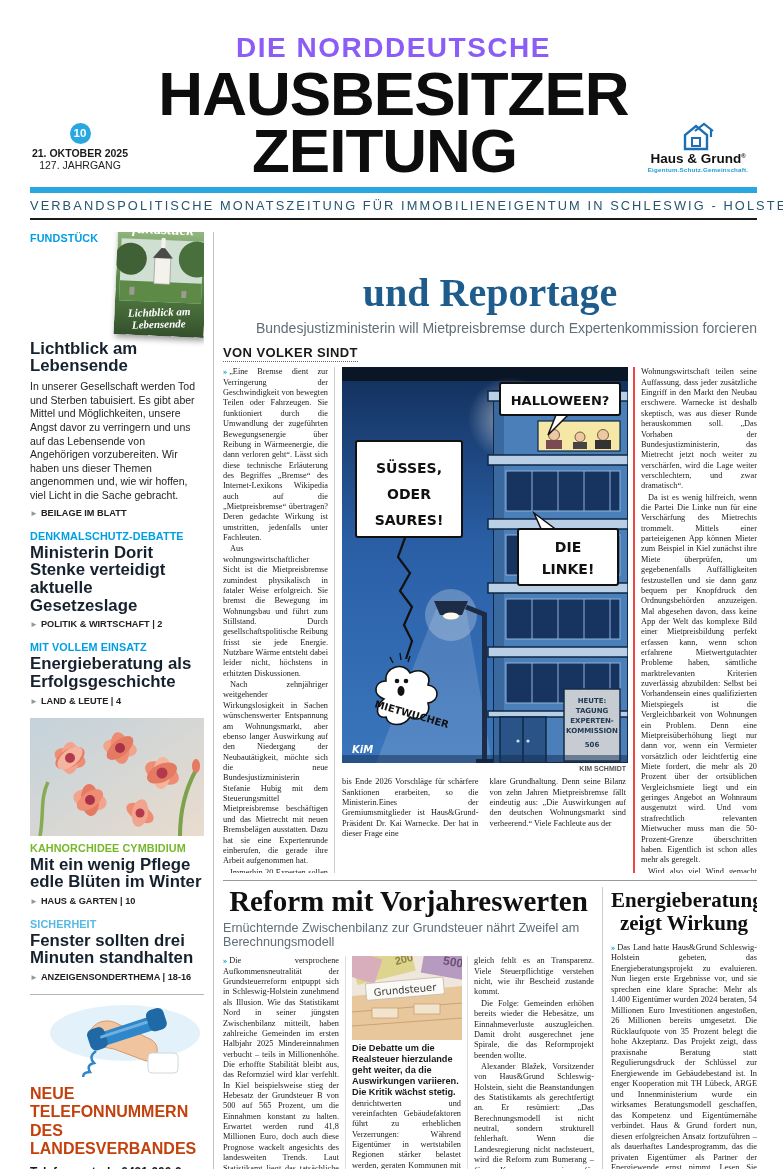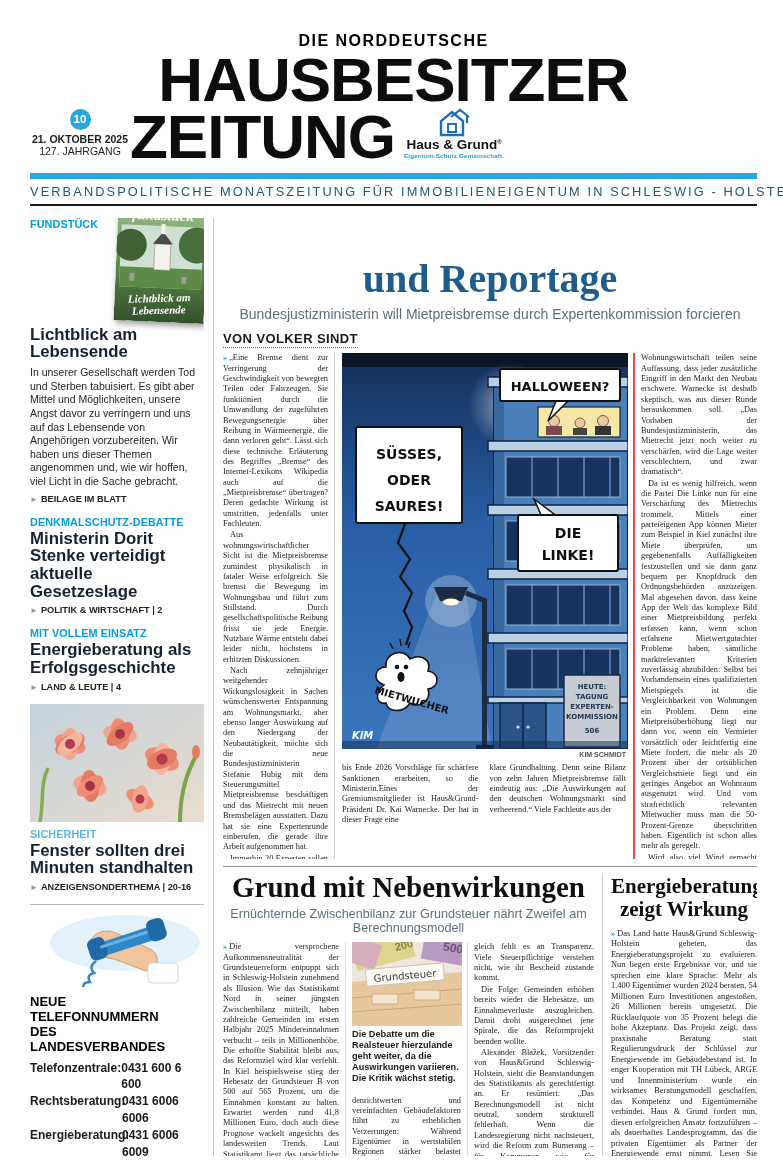--- a/index.html
+++ b/index.html
@@ -2,23 +2,23 @@
 <html lang="de"><head>
 <meta charset="utf-8">
 <style>
 *{margin:0;padding:0;box-sizing:border-box}
 html,body{width:783px;height:1169px;background:#fff;overflow:hidden}
 body{font-family:"Liberation Sans",sans-serif;color:#1a1a1a}
 .page{width:783px;height:1169px;padding:0 26px 0 30px}
 
 
 .masthead{padding-top:32px;text-align:center}
-.mh-over{font-size:16px;font-weight:700;letter-spacing:1.5px;color:#000000}
+.mh-over{font-size:28px;font-weight:700;letter-spacing:1.5px;color:#8b5cf6}
 .mh-main{font-size:62px;font-weight:700;letter-spacing:-1px;line-height:.98;color:#0d0d0d}
-.mh-row2{display:flex;justify-content:flex-start;align-items:flex-end;margin-top:-4px}
+.mh-row2{display:flex;justify-content:space-between;align-items:flex-end;gap:12px;margin-top:-4px}
 .issue-block{width:100px;text-align:center;padding-bottom:8px}
 .issue-circle{width:21px;height:21px;border-radius:50%;background:#29a7e1;color:#fff;font-size:11.5px;font-weight:700;line-height:21px;margin:0 auto 3px}
 .m-date{font-size:10.5px;font-weight:700;white-space:nowrap}
 .m-vol{font-size:10.5px;color:#222}
 .mh-zeitung{font-size:62px;font-weight:700;letter-spacing:-1px;line-height:.9;color:#0d0d0d}
 .logo-block{width:118px;text-align:center;padding-bottom:6px}
 .logo-name{font-size:13.5px;font-weight:700;color:#111}
 .logo-name sup{font-size:6px}
 .logo-tag{font-size:6.2px;font-weight:700;color:#1c9ad6;letter-spacing:.2px}
 .blue-bar{height:6px;background:#29a7e1;margin-top:8px}
@@ -34,53 +34,53 @@
 .si{margin-bottom:12px;overflow:hidden}
 .kicker{font-size:10.8px;font-weight:700;color:#009fe3;margin-bottom:1px;letter-spacing:.1px}
 .kicker.green{color:#76b82a}
 .kicker.lblue{color:#56b9e6}
 .s-title{font-size:16.8px;font-weight:700;line-height:1.05;color:#16212e;margin:2px 0 5px}
 .s-body{font-size:10.5px;line-height:1.3;color:#1f1f1f}
 .s-link{font-size:9.2px;font-weight:700;color:#222;margin-top:5px}
 .s-link .arr{color:#8a9aa5;margin-right:3px;font-size:8px}
 .cover-wrap{float:right;width:90px;height:116px;margin:-12px -2px 4px 8px;transform:rotate(2.5deg);box-shadow:2px 3px 6px rgba(0,0,0,.4)}
 .sb-rule{border-top:1px solid #b5b5b5;margin:10px 0 8px}
-.sb-h{font-size:13px;line-height:1.15;font-weight:700;color:#000000;margin:8px 0 5px}
+.sb-h{font-size:16px;line-height:1.15;font-weight:700;color:#c2410c;margin:8px 0 5px}
 .ph-row{display:flex;font-size:12px;font-weight:700;line-height:1.4}
 .ph-row .l{width:92px}
 
 
 .lead-title{font-family:"Liberation Serif",serif;font-weight:700;font-size:40px;line-height:1.02;color:#1d5c8c;text-align:center}
-.lead-sub{font-size:14px;color:#5f6e77;text-align:center;margin:7px 0 7px}
+.lead-sub{font-size:14px;color:#5f6e77;text-align:right;margin:7px 0 7px}
 .byline{display:inline-block;font-size:13px;font-weight:700;letter-spacing:.4px;border-bottom:1px dotted #666;padding-bottom:1px;margin-bottom:5px}
 .cols{display:flex;height:506px;overflow:hidden}
 .bt{font-family:"Liberation Serif",serif;font-size:8.3px;line-height:1.25;text-align:justify;color:#1b1b1b}
 .bt p{margin:0}
 .bt p+p{text-indent:7px;margin-top:1px}
 .mk{color:#00a2e0;font-weight:700;margin-right:2px}
 .c1{width:112px;padding-right:6px;border-right:1px solid #ccc;overflow:hidden}
 .cmid{width:300px;padding:0 7px;border-right:2px solid #ef4444;overflow:hidden}
 .c3{flex:1;padding-left:6px;overflow:hidden}
 .cartoon-credit{font-size:7px;font-weight:700;color:#555;text-align:right;margin:2px 0 5px;font-family:"Liberation Sans",sans-serif}
 .subcols{display:flex;gap:11px;overflow:hidden}
 .subcols .bt{flex:1}
 
 
 .bottom-rule{border-top:1px solid #9a9a9a;margin:7px 0 6px}
 .bottom{display:flex;flex:1;overflow:hidden}
 .reform{width:380px;padding-right:8px;border-right:1px solid #ccc;overflow:hidden}
 .energie{flex:1;padding-left:8px;overflow:hidden}
 .r-title{font-family:"Liberation Serif",serif;font-size:29px;font-weight:700;text-align:center;color:#101010;line-height:1}
-.r-sub{font-size:12.6px;color:#5f6e77;text-align:center;margin:5px 0 7px}
+.r-sub{font-size:12.6px;color:#5f6e77;margin:5px 0 7px}
 .rcols{display:flex;overflow:hidden;height:232px}
 .rcol{width:122px;padding:0 6px;overflow:hidden}
 .rcol:first-child{padding-left:0}
 .rcol:last-child{padding-right:0;flex:1}
 .rcol+.rcol{border-left:1px solid #ddd}
-.cap{font-size:9.2px;font-weight:700;line-height:1.2;margin:3px 0 11px;font-family:"Liberation Sans",sans-serif}
+.cap{font-size:9.2px;font-weight:700;line-height:1.2;margin:3px 0 0;font-family:"Liberation Sans",sans-serif}
 .r3wrap{position:relative}
 .e-title{font-family:"Liberation Serif",serif;font-size:21px;font-weight:700;text-align:center;line-height:1.08;margin:2px 0 8px;color:#101010}
 .energie .bt{font-size:8.4px}
 svg{display:block}
 </style>
 </head>
 <body>
 
 <div class="page">
 
@@ -198,25 +198,30 @@
                 <ellipse rx="14" ry="8" transform="rotate(100)" fill="#f2a58e"></ellipse>
                 <circle r="4.5" fill="#b23a4d"></circle>
               </g>
             <path d="M150,118 C150,90 156,70 166,52" stroke="#7ca24b" stroke-width="4" fill="none"></path>
             <path d="M10,118 C14,98 10,80 18,64" stroke="#86ab52" stroke-width="3.5" fill="none"></path>
             <ellipse cx="166" cy="48" rx="4" ry="7" fill="#e57a63"></ellipse>
           </g>
         </svg>
       </div>
 
+      <div class="si">
+        <div class="kicker green">KAHNORCHIDEE CYMBIDIUM</div>
+        <div class="s-title">Mit ein wenig Pflege edle Blüten im Winter</div>
+        <div class="s-link"><span class="arr">►</span><span>HAUS &amp; GARTEN | 10</span></div>
+      </div>
 
       <div class="si">
         <div class="kicker lblue">SICHERHEIT</div>
         <div class="s-title">Fenster sollten drei Minuten standhalten</div>
-        <div class="s-link"><span class="arr">►</span><span>ANZEIGENSONDERTHEMA | 20-16</span></div>
+        <div class="s-link"><span class="arr">►</span><span>ANZEIGENSONDERTHEMA | 18-16</span></div>
       </div>
 
       <div class="sb-rule"></div>
 
       <div style="margin-bottom:4px">
         <svg width="174" height="74" viewBox="0 0 174 74">
           <rect width="174" height="74" fill="#ffffff"></rect>
           <ellipse cx="95" cy="30" rx="75" ry="28" fill="#e3f2fa"></ellipse>
           <path d="M60,34 C58,22 74,14 86,20 L120,36 C132,42 128,58 116,58 L84,46 C72,44 62,42 60,34 Z" fill="#f0c49e" stroke="#d49b6d" stroke-width="1"></path>
           <g transform="rotate(-18 95 30)">
@@ -376,21 +381,21 @@
             <p>Da ist es wenig hilfreich, wenn die Partei Die Linke nun für eine Verschärfung des Mietrechts trommelt. Mittels einer parteieigenen App können Mieter zum Beispiel in Kiel zunächst ihre Miete überprüfen, um gegebenenfalls Auffälligkeiten festzustellen und sie dann ganz bequem per Knopfdruck den Ordnungsbehörden anzuzeigen. Mal abgesehen davon, dass keine App der Welt das komplexe Bild einer Mietpreisbildung perfekt erfassen kann, wenn schon erfahrene Mietwertgutachter Probleme haben, sämtliche marktrelevanten Kriterien zuverlässig abzubilden: Selbst bei Vorhandensein eines qualifizierten Mietspiegels ist die Vergleichbarkeit von Wohnungen ein Problem. Denn eine Mietpreisüberhöhung liegt nur dann vor, wenn ein Vermieter vorsätzlich oder leichtfertig eine Miete fordert, die mehr als 20 Prozent über der ortsüblichen Vergleichsmiete liegt und ein geringes Angebot an Wohnraum ausgenutzt wird. Und vom strafrechtlich relevanten Mietwucher muss man die 50-Prozent-Grenze überschritten haben. Eigentlich ist schon alles mehr als geregelt.</p>
             <p>Wird also viel Wind gemacht um wenig bis nichts? Besser wäre es, alles zu tun für mehr Neubau und damit für mehr Konkurrenz auf dem Wohnungsmarkt. Den Mietern würde das wirklich helfen. Genauso, wie es niedrigere Wohnnebenkosten täten und ein höheres Einkommen oder bessere Renten.</p>
           </div>
         </div>
       </article>
 
       <div class="bottom-rule"></div>
 
       <div class="bottom">
         <article class="reform">
-          <h2 class="r-title">Grund mit Nebenwirkungen</h2>
+          <h2 class="r-title">Reform mit Vorjahreswerten</h2>
           <div class="r-sub">Ernüchternde Zwischenbilanz zur Grundsteuer nährt Zweifel am Berechnungsmodell</div>
           <div class="rcols">
             <div class="rcol bt">
               <p><span class="mk">»</span><span>Die versprochene Aufkommensneutralität der Grundsteuerreform entpuppt sich in Schleswig-Holstein zunehmend als Illusion. Wie das Statistikamt Nord in seiner jüngsten Zwischenbilanz mitteilt, haben zahlreiche Gemeinden im ersten Halbjahr 2025 Mindereinnahmen verbucht – teils in Millionenhöhe. Die erhoffte Stabilität bleibt aus, das Reformziel wird klar verfehlt. In Kiel beispielsweise stieg der Hebesatz der Grundsteuer B von 500 auf 565 Prozent, um die Einnahmen konstant zu halten. Erwartet werden rund 41,8 Millionen Euro, doch auch diese Prognose wackelt angesichts des landesweiten Trends. Laut Statistikamt liegt das tatsächliche Steueraufkommen unter den Vorjahreswerten. Ein Befund, der Zweifel an der Berechnungslogik nährt.</span></p>
 
             </div>
             <div class="rcol">
               <div>
                 <svg width="110" height="84" viewBox="0 0 110 84">
                   <rect width="110" height="84" fill="#efe7dd"></rect>

